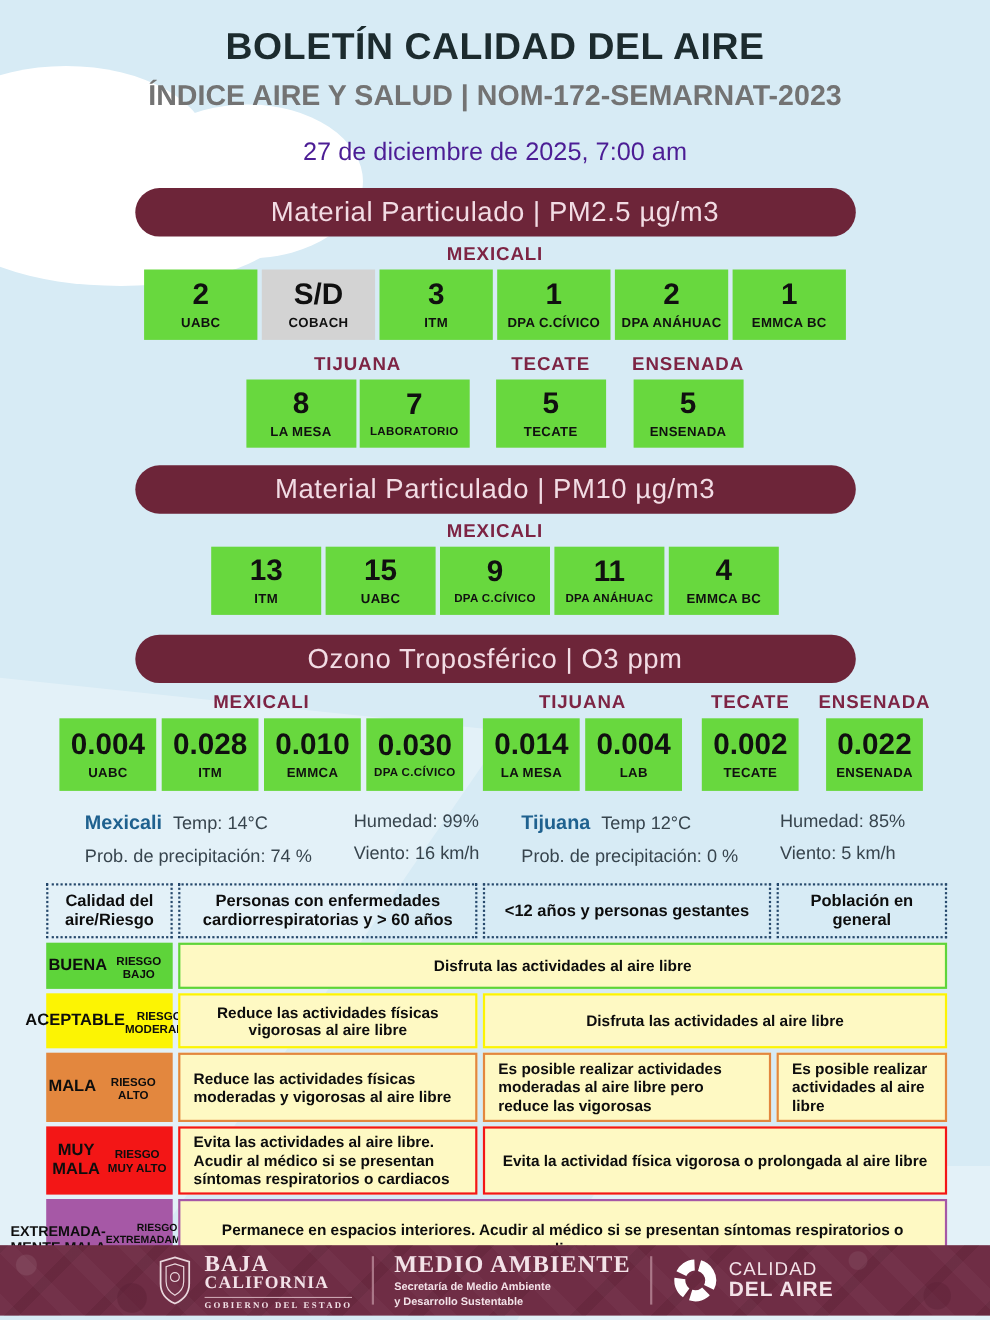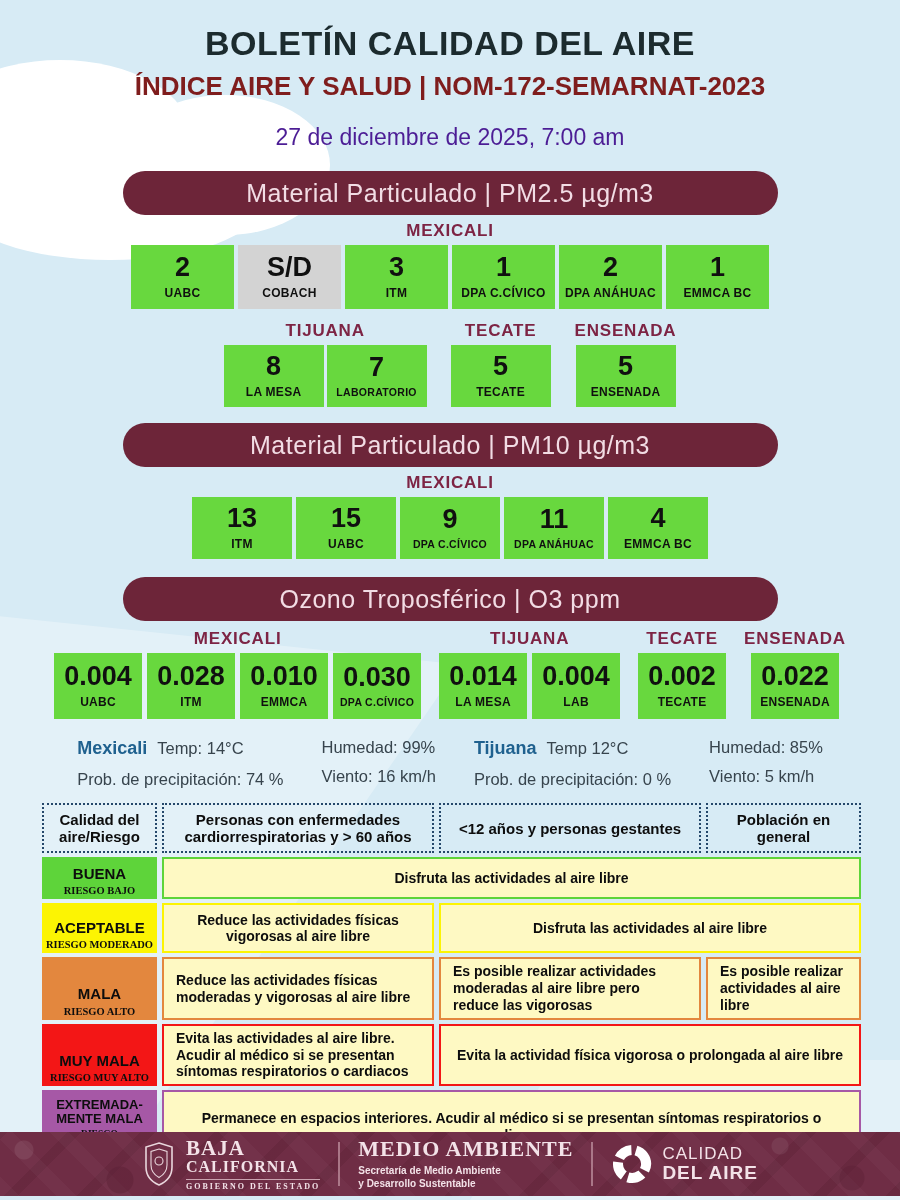--- a/index.html
+++ b/index.html
@@ -5,21 +5,21 @@
   html,body{margin:0;padding:0;}
   .page{position:relative;width:900px;height:1200px;overflow:hidden;
     background:#d7ebf5;font-family:"Liberation Sans","DejaVu Sans",sans-serif;color:#111;}
   
   .cloud{position:absolute;background:#fff;border-radius:50%;}
   .band{position:absolute;background:rgba(255,255,255,0.30);}
   .b1{left:-40px;top:612px;width:500px;height:525px;clip-path:polygon(0 0,100% 10%,35% 100%,0 100%);}
   .b2{right:0;top:1060px;width:430px;height:140px;clip-path:polygon(20% 0,100% 0,100% 100%,0 100%);}
   .content{position:relative;z-index:2;padding-top:24px;}
   h1{margin:0;text-align:center;font-size:34px;font-weight:800;letter-spacing:.5px;color:#1c2b2e;}
-  h2{margin:8px 0 0;text-align:center;font-size:26px;font-weight:600;color:#7f1d1d;}
+  h2{margin:8px 0 0;text-align:center;font-size:26px;font-weight:600;color:#737373;}
   .date{margin:22px 0 0;text-align:center;font-size:23px;font-weight:500;color:#4c1d95;}
   .banner{width:655px;height:44px;margin:20px auto 0;background:#6d2539;border-radius:24px;
     display:flex;align-items:center;justify-content:center;color:#f2dce4;font-size:25px;
     font-weight:400;letter-spacing:.5px;}
   .city-label{margin:6px 0 4px;text-align:center;font-size:17px;font-weight:800;color:#7d2444;letter-spacing:.8px;}
   .box-row{display:flex;justify-content:center;gap:4px;}
   .group-row{display:flex;justify-content:center;align-items:flex-end;gap:24px;margin-top:12px;}
   .group{display:flex;flex-direction:column;align-items:center;}
   .group .city-label{margin:0 0 4px;}
   .group .box-row{gap:3px;}
@@ -32,24 +32,24 @@
   .stn{margin-top:4px;font-size:12px;font-weight:800;letter-spacing:.3px;color:#101010;white-space:nowrap;}
   .stn.small{font-size:10.5px;}
   
   .weather{display:flex;justify-content:center;gap:38px;margin:14px 0 10px;}
   .wblock{font-size:16.5px;font-weight:500;color:#37444d;line-height:1.75;}
   .wcity{font-size:18px;font-weight:800;color:#1f618f;margin-right:10px;}
   
   .trow{width:816px;margin:0 auto 4px;display:grid;grid-template-columns:115px 272px 262px 155px;column-gap:5px;}
   .hcell{border:2px dotted #25486b;display:flex;align-items:center;justify-content:center;
     text-align:center;font-size:15px;font-weight:800;padding:5px 6px;min-height:36px;color:#0d0d0d;}
-  .tlabel{background:var(--c);display:flex;flex-direction:column;align-items:center;justify-content:flex-end;
+  .tlabel{background:var(--c);display:flex;flex-direction:row;align-items:center;justify-content:center;
     text-align:center;padding:2px;}
   .tlevel{font-size:15px;font-weight:800;line-height:1.1;color:#0d0d0d;}
-  .trisk{font-size:10.5px;font-weight:800;margin-top:3px;line-height:1.15;color:#0d0d0d;font-family:Liberation Serif, serif;}
+  .trisk{font-size:10.5px;font-weight:800;margin-top:3px;line-height:1.15;color:#0d0d0d;}
   .tcell{background:#fef9c3;border:2.5px solid var(--c);display:flex;align-items:center;justify-content:center;
     text-align:center;padding:4px 12px;font-size:14px;font-weight:700;line-height:1.2;color:#0d0d0d;}
   .tcell.left{justify-content:flex-start;text-align:left;}
   .c24{grid-column:2/5;} .c34{grid-column:3/5;}
   .r-buena{--c:#5ed43a;min-height:42px;} .r-acept{--c:#fcf403;min-height:50px;}
   .r-mala{--c:#e3873e;min-height:54px;} .r-muymala{--c:#f31616;min-height:62px;}
   .r-extrema{--c:#a658a6;min-height:74px;}
   .r-extrema .tlevel{font-size:13px;} .r-extrema .trisk{font-size:9.5px;}
   
   .footer{position:absolute;left:0;bottom:4px;width:900px;height:64px;background:#6f2d45;z-index:3;

